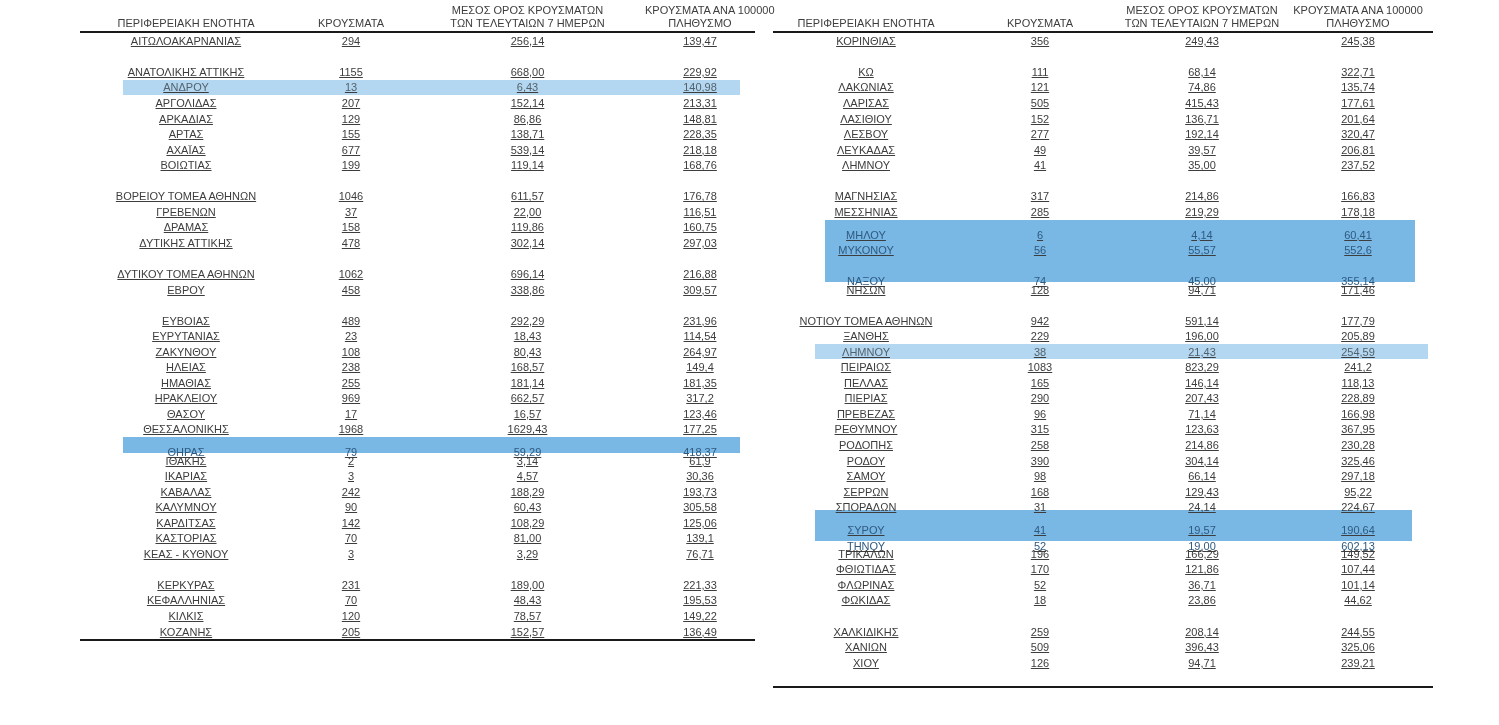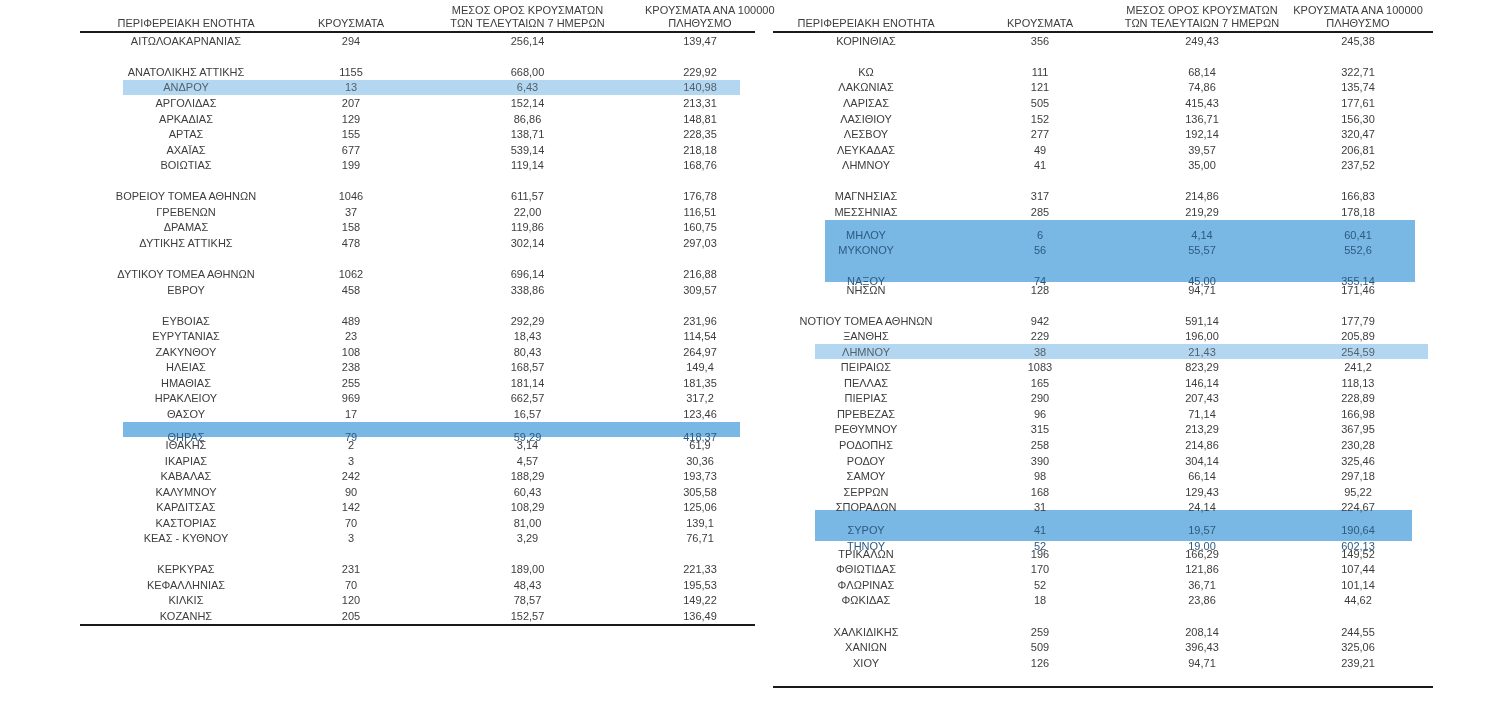--- a/index.html
+++ b/index.html
@@ -14,21 +14,21 @@
 
   .thead {
     display:grid; align-items:end; text-align:center;
     height:27px; line-height:12.5px; padding-bottom:2px;
     border-bottom:2px solid var(--rule,#1a1a1a);
   }
   .t-left  .thead, .t-left  .row { grid-template-columns:212px 118px 235px 110px; }
   .t-right .thead, .t-right .row { grid-template-columns:186px 162px 162px 150px; }
   .th { white-space:nowrap; }
 
-  .tbody { border-bottom:2px solid var(--rule,#1a1a1a); }
+  .tbody { border-bottom:2px solid var(--rule,#1a1a1a);text-decoration:underline; }
   .row {
     display:grid; position:relative; height:15.55px;
     align-items:center; text-align:center;
   }
   .c { position:relative; z-index:1; white-space:nowrap; }
 
   .hl-bar { position:absolute; top:0; bottom:0; z-index:0; }
   .hl-light .hl-bar { background:var(--hl-light,#B3D7F0); }
   .hl-dark .hl-bar, .hl-dark-up .hl-bar { background:var(--hl-dark,#79B7E4); }
   .t-left  .hl-bar { left:43px; right:15px; }
@@ -199,20 +199,26 @@
         <span class="c">969</span>
         <span class="c">662,57</span>
         <span class="c">317,2</span>
       </div>
       <div class="row">
         <span class="c">ΘΑΣΟΥ</span>
         <span class="c">17</span>
         <span class="c">16,57</span>
         <span class="c">123,46</span>
       </div>
+      <div class="row">
+        <span class="c">ΘΕΣΣΑΛΟΝΙΚΗΣ</span>
+        <span class="c">1968</span>
+        <span class="c">1629,43</span>
+        <span class="c">177,25</span>
+      </div>
       <div class="row hl-dark">
         <div class="hl-bar"></div>
         <span class="c">ΘΗΡΑΣ</span>
         <span class="c">79</span>
         <span class="c">59,29</span>
         <span class="c">418,37</span>
       </div>
       <div class="row">
         <span class="c">ΙΘΑΚΗΣ</span>
         <span class="c">2</span>
@@ -329,21 +335,21 @@
       <div class="row">
         <span class="c">ΛΑΡΙΣΑΣ</span>
         <span class="c">505</span>
         <span class="c">415,43</span>
         <span class="c">177,61</span>
       </div>
       <div class="row">
         <span class="c">ΛΑΣΙΘΙΟΥ</span>
         <span class="c">152</span>
         <span class="c">136,71</span>
-        <span class="c">156,30</span>
+        <span class="c">201,64</span>
       </div>
       <div class="row">
         <span class="c">ΛΕΣΒΟΥ</span>
         <span class="c">277</span>
         <span class="c">192,14</span>
         <span class="c">320,47</span>
       </div>
       <div class="row">
         <span class="c">ΛΕΥΚΑΔΑΣ</span>
         <span class="c">49</span>
@@ -453,21 +459,21 @@
       </div>
       <div class="row">
         <span class="c">ΠΡΕΒΕΖΑΣ</span>
         <span class="c">96</span>
         <span class="c">71,14</span>
         <span class="c">166,98</span>
       </div>
       <div class="row">
         <span class="c">ΡΕΘΥΜΝΟΥ</span>
         <span class="c">315</span>
-        <span class="c">213,29</span>
+        <span class="c">123,63</span>
         <span class="c">367,95</span>
       </div>
       <div class="row">
         <span class="c">ΡΟΔΟΠΗΣ</span>
         <span class="c">258</span>
         <span class="c">214,86</span>
         <span class="c">230,28</span>
       </div>
       <div class="row">
         <span class="c">ΡΟΔΟΥ</span>

